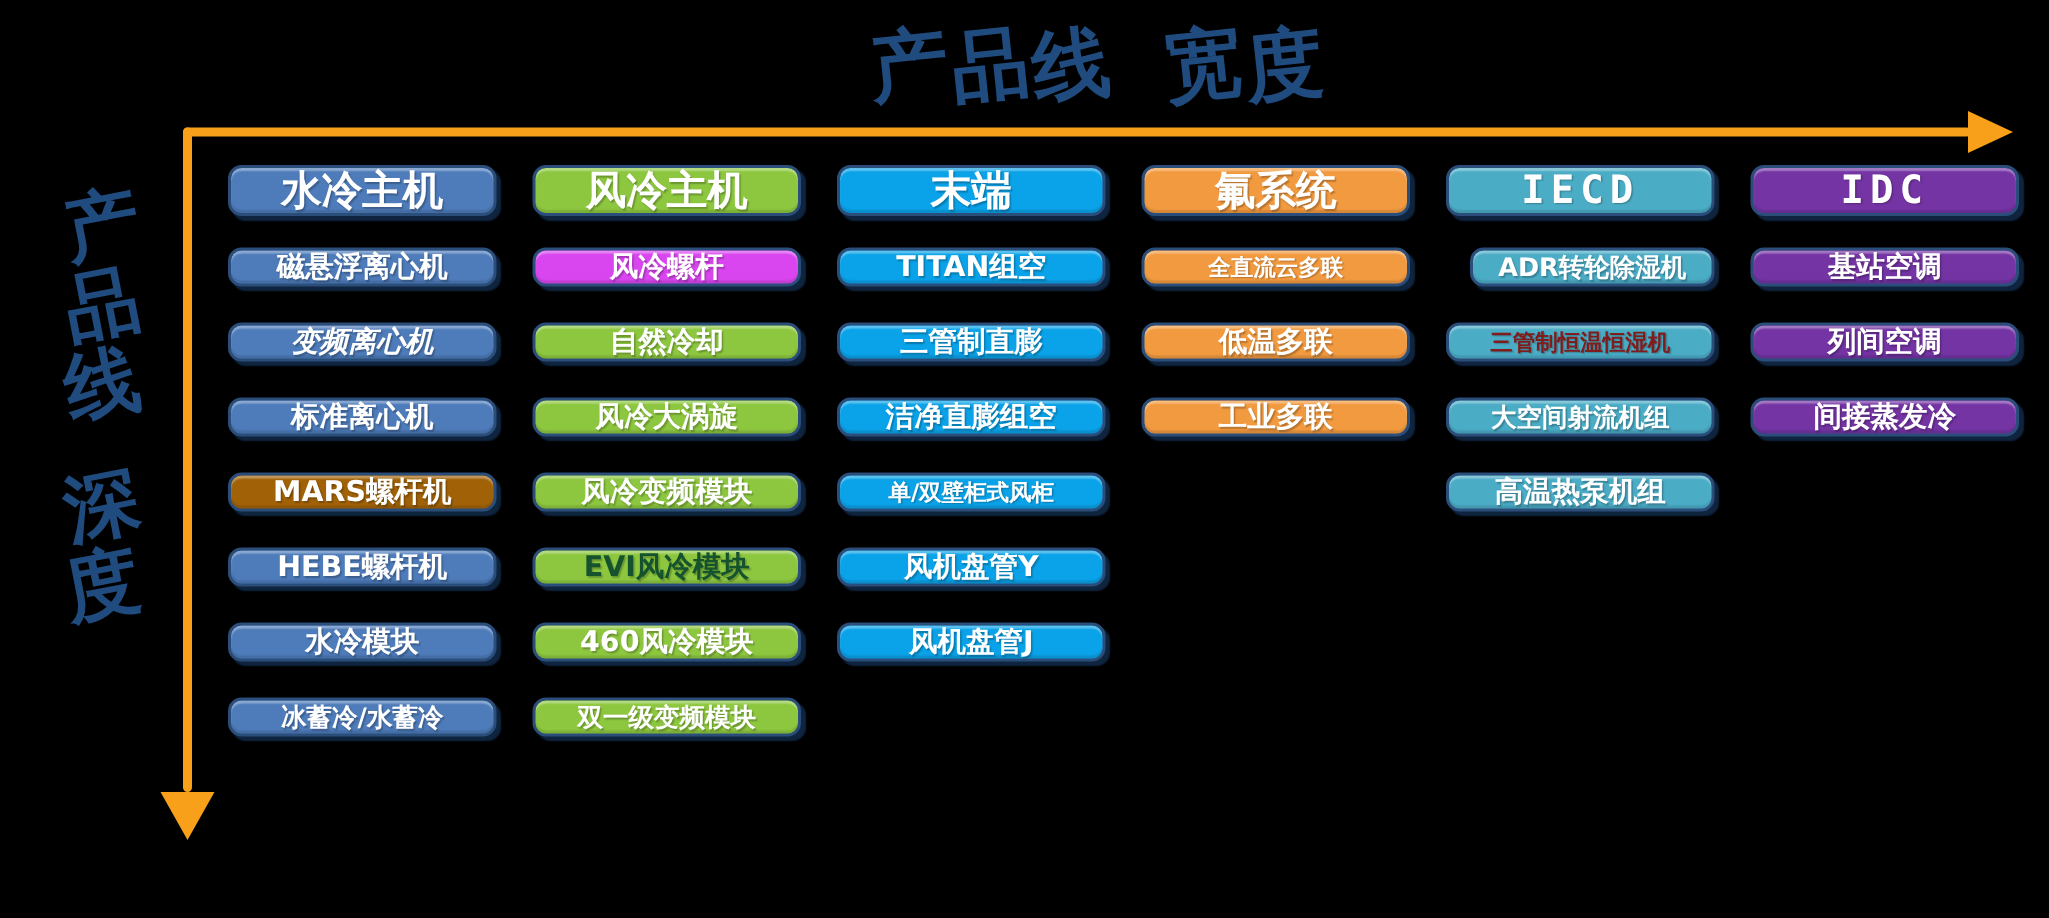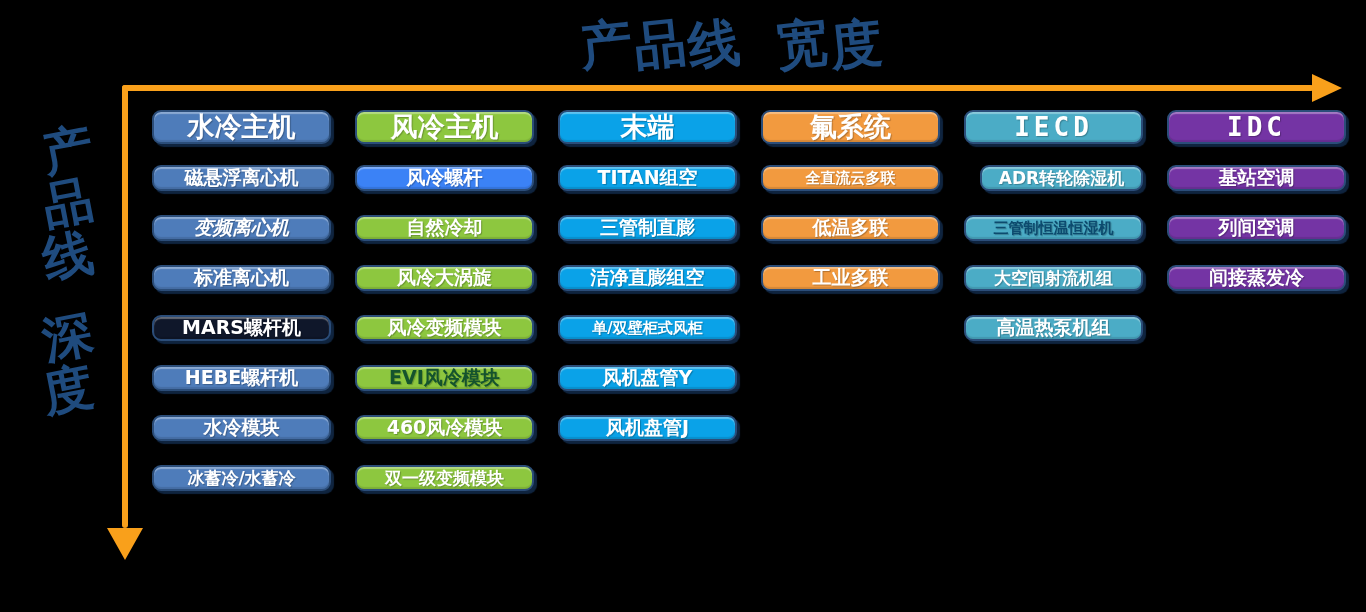--- a/index.html
+++ b/index.html
@@ -73,28 +73,28 @@
   <div class="axis-h-head" style="left: 1312px; border-left: 30px solid rgb(249, 160, 27);"></div>
   <div class="axis-v-line" style="height: 443px; background: rgb(249, 160, 27);"></div>
   <div class="axis-v-head" style="top: 528px; border-top: 32px solid rgb(249, 160, 27);"></div>
 
   <div class="matrix">
       <div class="col">
         <div class="box header" style="background: rgb(78, 124, 186); color: rgb(255, 255, 255);">水冷主机</div>
         <div class="box item" style="background: rgb(78, 124, 186); color: rgb(255, 255, 255); font-size: 19px;">磁悬浮离心机</div>
         <div class="box item" style="background: rgb(78, 124, 186); color: rgb(255, 255, 255); font-size: 19px; font-style: italic;">变频离心机</div>
         <div class="box item" style="background: rgb(78, 124, 186); color: rgb(255, 255, 255); font-size: 19px;">标准离心机</div>
-        <div class="box item" style="background: #0f172a; color: rgb(255, 255, 255); font-size: 19px;">MARS螺杆机</div>
+        <div class="box item" style="background: #a16207; color: rgb(255, 255, 255); font-size: 19px;">MARS螺杆机</div>
         <div class="box item" style="background: rgb(78, 124, 186); color: rgb(255, 255, 255); font-size: 19px;">HEBE螺杆机</div>
         <div class="box item" style="background: rgb(78, 124, 186); color: rgb(255, 255, 255); font-size: 19px;">水冷模块</div>
         <div class="box item" style="background: rgb(78, 124, 186); color: rgb(255, 255, 255); font-size: 17px;">冰蓄冷/水蓄冷</div>
       </div>
       <div class="col">
         <div class="box header" style="background: rgb(141, 199, 63); color: rgb(255, 255, 255);">风冷主机</div>
-        <div class="box item" style="background: #3b82f6; color: rgb(255, 255, 255); font-size: 19px;">风冷螺杆</div>
+        <div class="box item" style="background: #d946ef; color: rgb(255, 255, 255); font-size: 19px;">风冷螺杆</div>
         <div class="box item" style="background: rgb(141, 199, 63); color: rgb(255, 255, 255); font-size: 19px;">自然冷却</div>
         <div class="box item" style="background: rgb(141, 199, 63); color: rgb(255, 255, 255); font-size: 19px;">风冷大涡旋</div>
         <div class="box item" style="background: rgb(141, 199, 63); color: rgb(255, 255, 255); font-size: 19px;">风冷变频模块</div>
         <div class="box item" style="background: rgb(141, 199, 63); color: #14532d; font-size: 19px;">EVI风冷模块</div>
         <div class="box item" style="background: rgb(141, 199, 63); color: rgb(255, 255, 255); font-size: 19px;">460风冷模块</div>
         <div class="box item" style="background: rgb(141, 199, 63); color: rgb(255, 255, 255); font-size: 17px;">双一级变频模块</div>
       </div>
       <div class="col">
         <div class="box header" style="background: rgb(10, 162, 232); color: rgb(255, 255, 255);">末端</div>
         <div class="box item" style="background: rgb(10, 162, 232); color: rgb(255, 255, 255); font-size: 19px;">TITAN组空</div>
@@ -106,21 +106,21 @@
       </div>
       <div class="col">
         <div class="box header" style="background: rgb(242, 154, 63); color: rgb(255, 255, 255);">氟系统</div>
         <div class="box item" style="background: rgb(242, 154, 63); color: rgb(255, 255, 255); font-size: 15px;">全直流云多联</div>
         <div class="box item" style="background: rgb(242, 154, 63); color: rgb(255, 255, 255); font-size: 19px;">低温多联</div>
         <div class="box item" style="background: rgb(242, 154, 63); color: rgb(255, 255, 255); font-size: 19px;">工业多联</div>
       </div>
       <div class="col">
         <div class="box header latin" style="background: rgb(75, 172, 198); color: rgb(255, 255, 255);">IECD</div>
         <div class="box item" style="background: rgb(75, 172, 198); color: rgb(255, 255, 255); font-size: 17px; margin-left: 16px;">ADR转轮除湿机</div>
-        <div class="box item" style="background: rgb(75, 172, 198); color: #0c4a6e; font-size: 15px;">三管制恒温恒湿机</div>
+        <div class="box item" style="background: rgb(75, 172, 198); color: #7f1d1d; font-size: 15px;">三管制恒温恒湿机</div>
         <div class="box item" style="background: rgb(75, 172, 198); color: rgb(255, 255, 255); font-size: 17px;">大空间射流机组</div>
         <div class="box item" style="background: rgb(75, 172, 198); color: rgb(255, 255, 255); font-size: 19px; text-align: center;">高温热泵机组</div>
       </div>
       <div class="col">
         <div class="box header latin" style="background: rgb(116, 52, 164); color: rgb(255, 255, 255);">IDC</div>
         <div class="box item" style="background: rgb(116, 52, 164); color: rgb(255, 255, 255); font-size: 19px;">基站空调</div>
         <div class="box item" style="background: rgb(116, 52, 164); color: rgb(255, 255, 255); font-size: 19px;">列间空调</div>
         <div class="box item" style="background: rgb(116, 52, 164); color: rgb(255, 255, 255); font-size: 19px;">间接蒸发冷</div>
       </div>
     </div>

